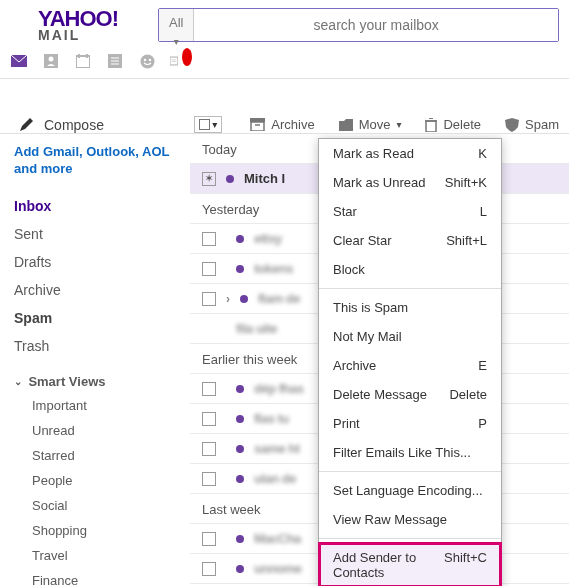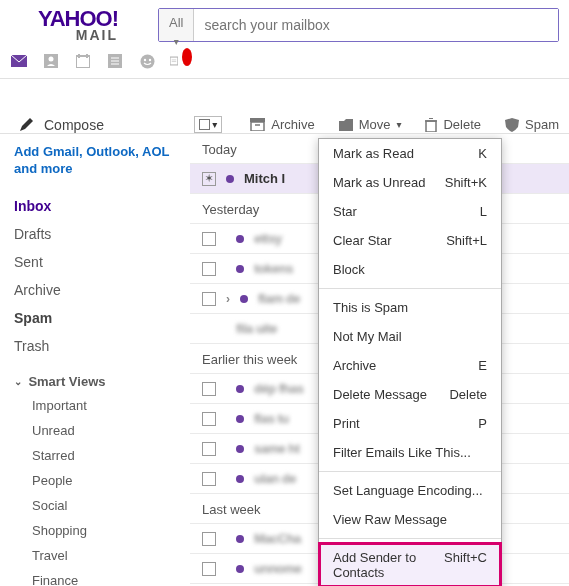--- a/index.html
+++ b/index.html
@@ -1,22 +1,22 @@
 <!DOCTYPE html>
 <html><head>
 <meta charset="utf-8">
 <style>
 * { margin: 0; padding: 0; box-sizing: border-box; font-family: "Helvetica Neue", Arial, sans-serif; }
 body { width: 569px; height: 586px; overflow: hidden; background: #fff; font-size: 13px; color: #333; }
 .hdr { display: flex; align-items: center; padding: 8px 10px 4px 10px; }
-.logo { color: #400090; font-weight: bold; font-size: 22px; letter-spacing: -1px; margin-left: 28px; display:flex; flex-direction:column; align-items:flex-end; line-height:0.9;}
+.logo { color: #400090; font-weight: bold; font-size: 22px; letter-spacing: -1px; margin-left: 28px; display:flex; flex-direction:column; line-height:0.9;}
 .logo .mail { font-size:14px; letter-spacing:2px; color:#5a5a5a; }
 .searchwrap { display:flex; margin-left:40px; border:1px solid #7a6cc4; border-radius:2px; height:34px; flex:1; }
 .searchsel { display:flex; align-items:center; padding:0 10px; border-right:1px solid #ccc; color:#777; gap:6px; background:#f6f6f6;flex-direction:column;}
-.searchbox { flex:1; border:none; padding:0 10px; font-size:14px; color:#888; outline:none; }
+.searchbox { flex:1; border:none; padding:0 10px; font-size:14px; color:#888; text-align:center; outline:none; }
 .iconbar { display:flex; gap:14px; padding:6px 0 8px 10px; color:#7b7b7b; }
 .iconbar span { width:18px; height:18px; display:inline-flex; align-items:center; justify-content:center; position:relative; }
 .badge { position:absolute; top:-4px; right:-4px; width:10px; height:10px; background:#e40000; border-radius:50%; }
 .tb { display:flex; align-items:flex-end; border-top:1px solid #e1e1e1; border-bottom:1px solid #e1e1e1; height:56px; }
 .compose { display:flex; align-items:center; gap:10px; padding:0 18px; color:#454545; font-size:14px; width:190px; }
 .tbactions { display:flex; align-items:center; gap:4px; padding-left:14px; }
 .tbsel { display:flex; align-items:center; border:1px solid #bbb; padding:2px 4px; gap:2px; margin-right:14px;}
 .tbbtn { display:flex; align-items:center; gap:6px; padding:0 10px; color:#555; font-size:13px; }
 .main { display:flex; height: calc(586px - 50px - 32px - 42px); }
 .side { width:190px; padding:10px 0 0 14px; border-right:0; overflow:hidden; }
@@ -150,22 +150,22 @@
         </svg>
       <span>Spam</span>
     </div>
   </div>
 </div>
 
 <div class="main">
   <div class="side">
     <div class="promo">Add Gmail, Outlook, AOL and more</div>
     <div class="item active">Inbox</div>
+    <div class="item">Sent</div>
     <div class="item">Drafts</div>
-    <div class="item">Sent</div>
     <div class="item">Archive</div>
     <div class="item bold">Spam</div>
     <div class="item">Trash</div>
     <div class="hdrrow">
         <span class="chev">⌄</span>
         <span>Smart Views</span>
       </div>
     <div class="sub">Important</div>
     <div class="sub">Unread</div>
     <div class="sub">Starred</div>

